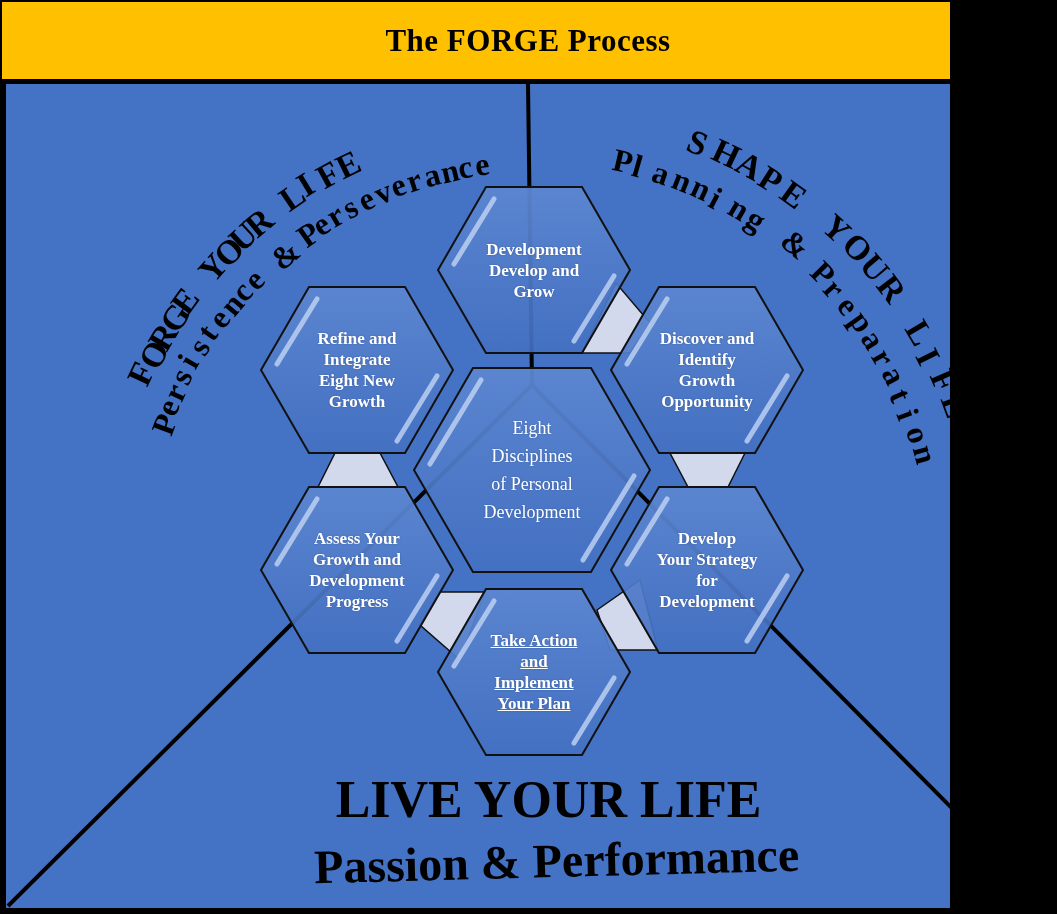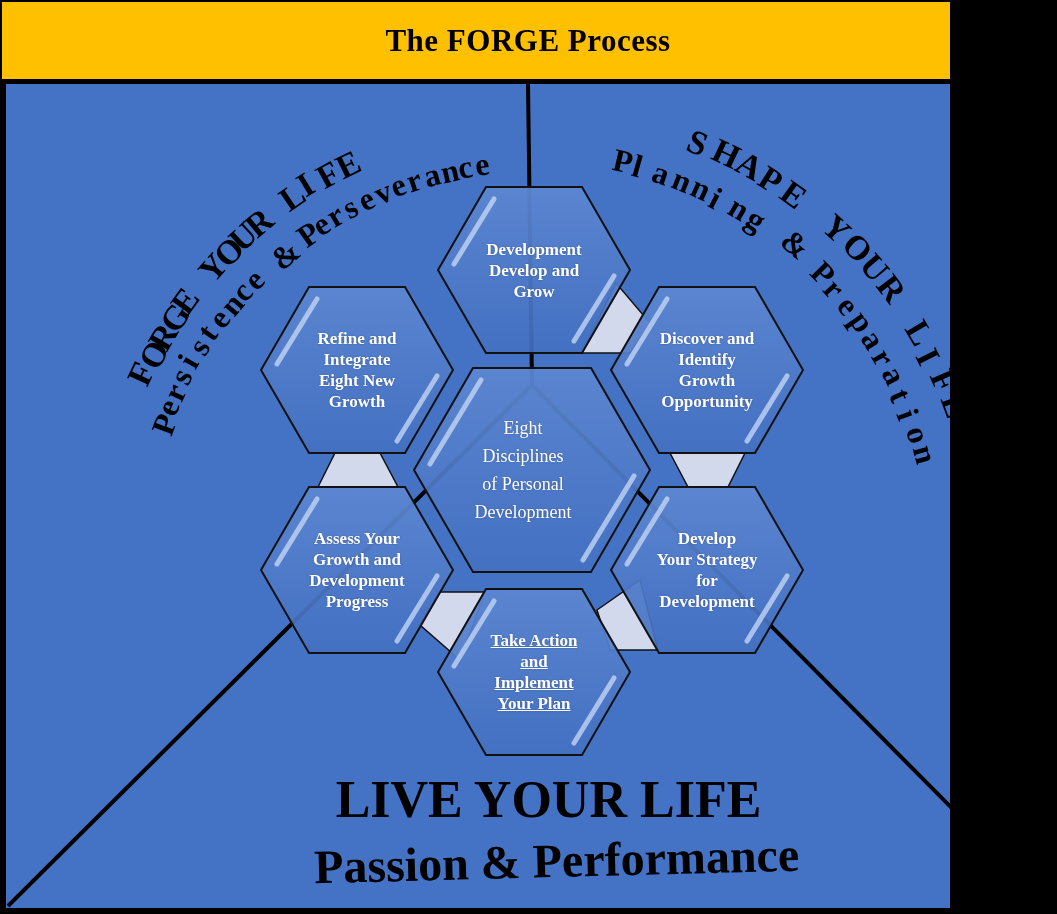--- a/index.html
+++ b/index.html
@@ -168,21 +168,21 @@
         <span class="arc-text" style="font-size: 32px; left: 903.412px; top: 396.106px; transform: rotate(429.095deg);">i</span>
         <span class="arc-text" style="font-size: 32px; left: 910.438px; top: 416.027px; transform: rotate(432.048deg);">o</span>
         <span class="arc-text" style="font-size: 32px; left: 916.43px; top: 436.284px; transform: rotate(435deg);">n</span>
       </div>
     </div>
 
   <div id="live-title">LIVE YOUR LIFE</div>
   <div id="live-sub">Passion &amp; Performance</div>
 
   <div id="hex-labels">
-      <div class="hex-text center" style="width: 170px; left: 438px; top: 414px;">Eight
+      <div class="hex-text center" style="width: 170px; left: 447px; top: 414px;">Eight
 Disciplines
 of Personal
 Development</div>
       <div class="hex-text" style="width: 150px; left: 459px; top: 238.5px;">Development
 Develop and
 Grow</div>
       <div class="hex-text" style="width: 150px; left: 632px; top: 328px;">Discover and
 Identify
 Growth
 Opportunity</div>

